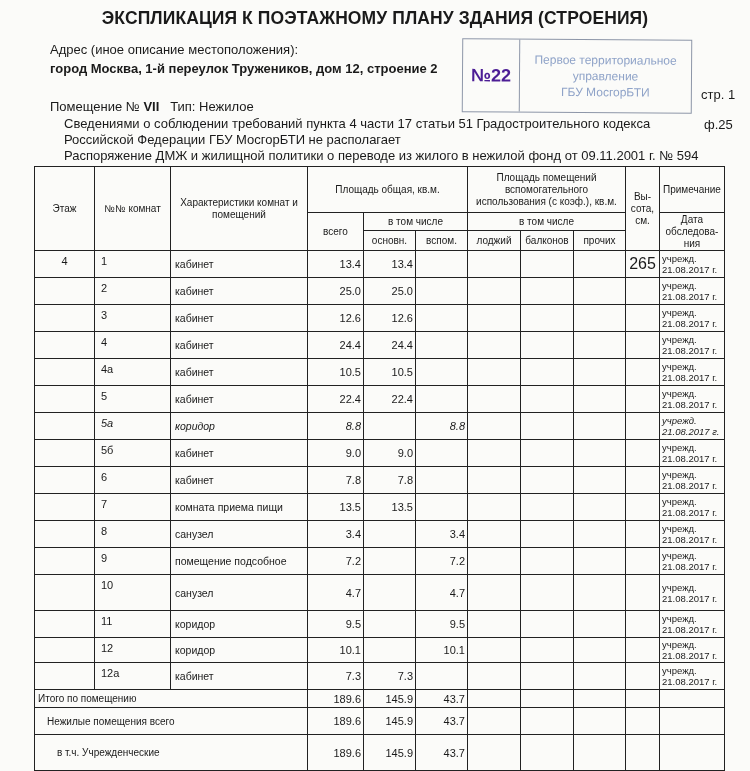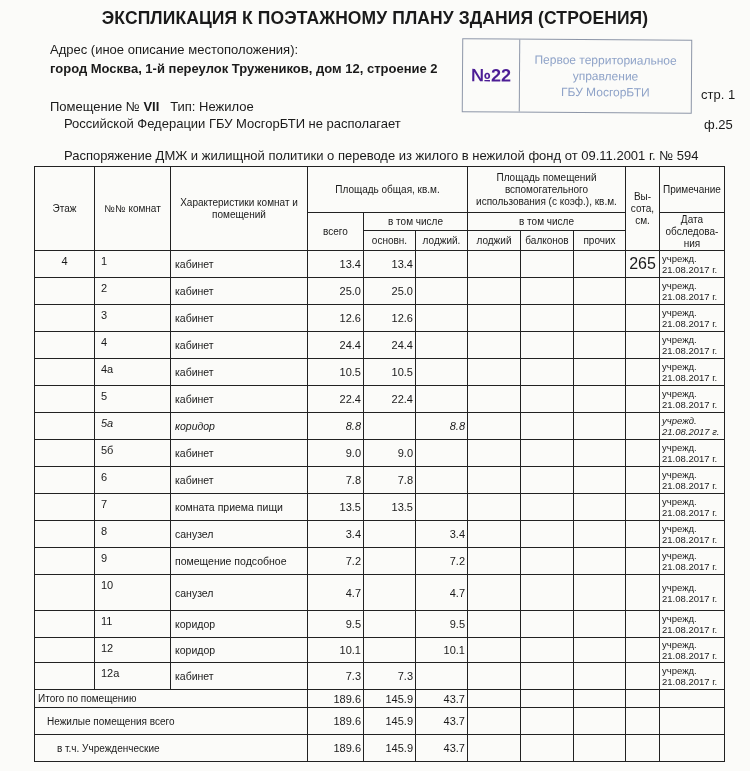--- a/index.html
+++ b/index.html
@@ -75,20 +75,21 @@
 
 <div class="page-no">стр. 1</div>
 <div class="form-no">ф.25</div>
 
 <div class="room-line">
   <span>Помещение №</span>
   <b>VII</b>
   &nbsp;&nbsp;<span>Тип: Нежилое</span>
 </div>
 <div class="info1">
+  <div>Сведениями о соблюдении требований пункта 4 части 17 статьи 51 Градостроительного кодекса</div>
   <div>Российской Федерации ГБУ МосгорБТИ не располагает</div>
 </div>
 <div class="info2">Распоряжение ДМЖ и жилищной политики о переводе из жилого в нежилой фонд от 09.11.2001 г. № 594</div>
 
 <table class="grid">
   <colgroup>
     <col style="width:60px">
       <col style="width:76px">
       <col style="width:137px">
     <col style="width:56px">
@@ -111,21 +112,21 @@
       <th>Примечание</th>
     </tr>
     <tr style="height:18px">
       <th rowspan="2">всего</th>
       <th colspan="2">в том числе</th>
       <th colspan="3">в том числе</th>
       <th rowspan="2">Дата обследова- ния</th>
     </tr>
     <tr style="height:20px">
       <th>основн.</th>
-      <th>лоджий.</th>
+      <th>вспом.</th>
       <th>лоджий</th>
       <th>балконов</th>
       <th>прочих</th>
     </tr>
   </thead>
   <tbody id="tbody">
       <tr style="height: 27px;">
         <td class="floor-cell">4</td>
         <td class="room-cell">1</td>
         <td class="char-cell">кабинет</td>
@@ -396,21 +397,21 @@
         <td class="sum-label indent1" colspan="3">Нежилые помещения всего</td>
         <td class="num">189.6</td>
         <td class="num">145.9</td>
         <td class="num">43.7</td>
         <td></td>
         <td></td>
         <td></td>
         <td></td>
         <td></td>
       </tr>
-      <tr style="height: 27px; padding-left: 24px;">
+      <tr style="height: 36px; padding-left: 24px;">
         <td class="sum-label indent2" colspan="3">в т.ч. Учрежденческие</td>
         <td class="num">189.6</td>
         <td class="num">145.9</td>
         <td class="num">43.7</td>
         <td></td>
         <td></td>
         <td></td>
         <td></td>
         <td></td>
       </tr>

